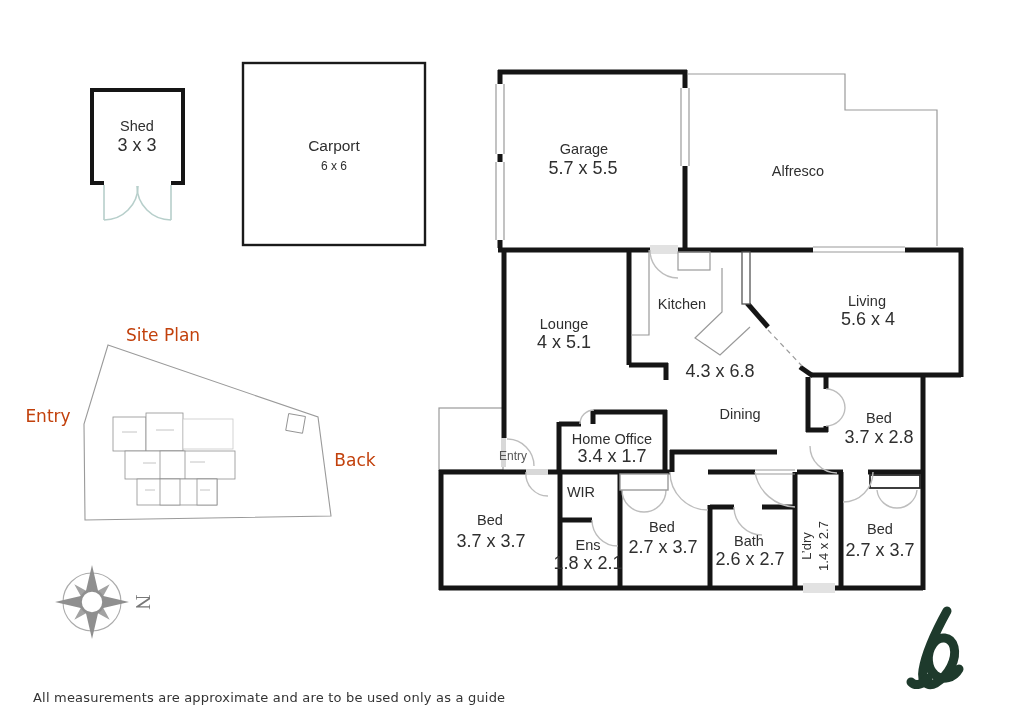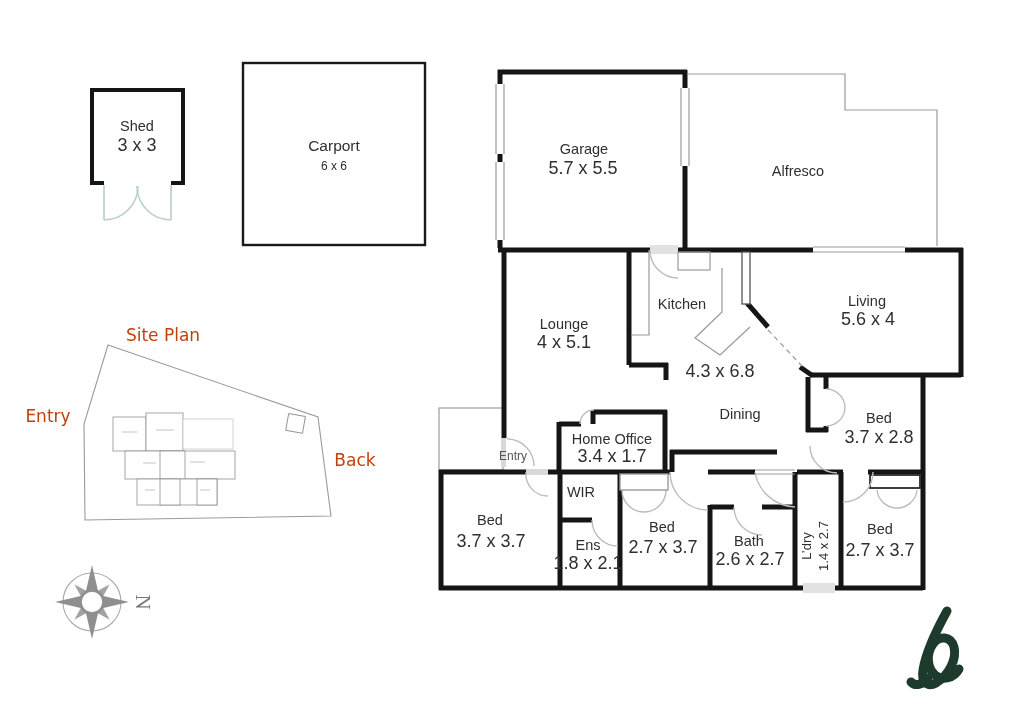--- a/index.html
+++ b/index.html
@@ -225,14 +225,15 @@
     <div>1.4 x 2.7</div>
   </div>
   <div class="lbl name" style="left:880px;top:529px">Bed</div>
   <div class="lbl dims" style="left:880px;top:550px">2.7 x 3.7</div>
 
   <div class="site-lbl" style="left:163px;top:335px">Site Plan</div>
   <div class="site-lbl" style="left:48px;top:416px">Entry</div>
   <div class="site-lbl" style="left:355px;top:460px">Back</div>
 
   <div id="north-letter">N</div>
+  <div id="footer-text">All measurements are approximate and are to be used only as a guide</div>
 
 </div>
 
 </body></html>

